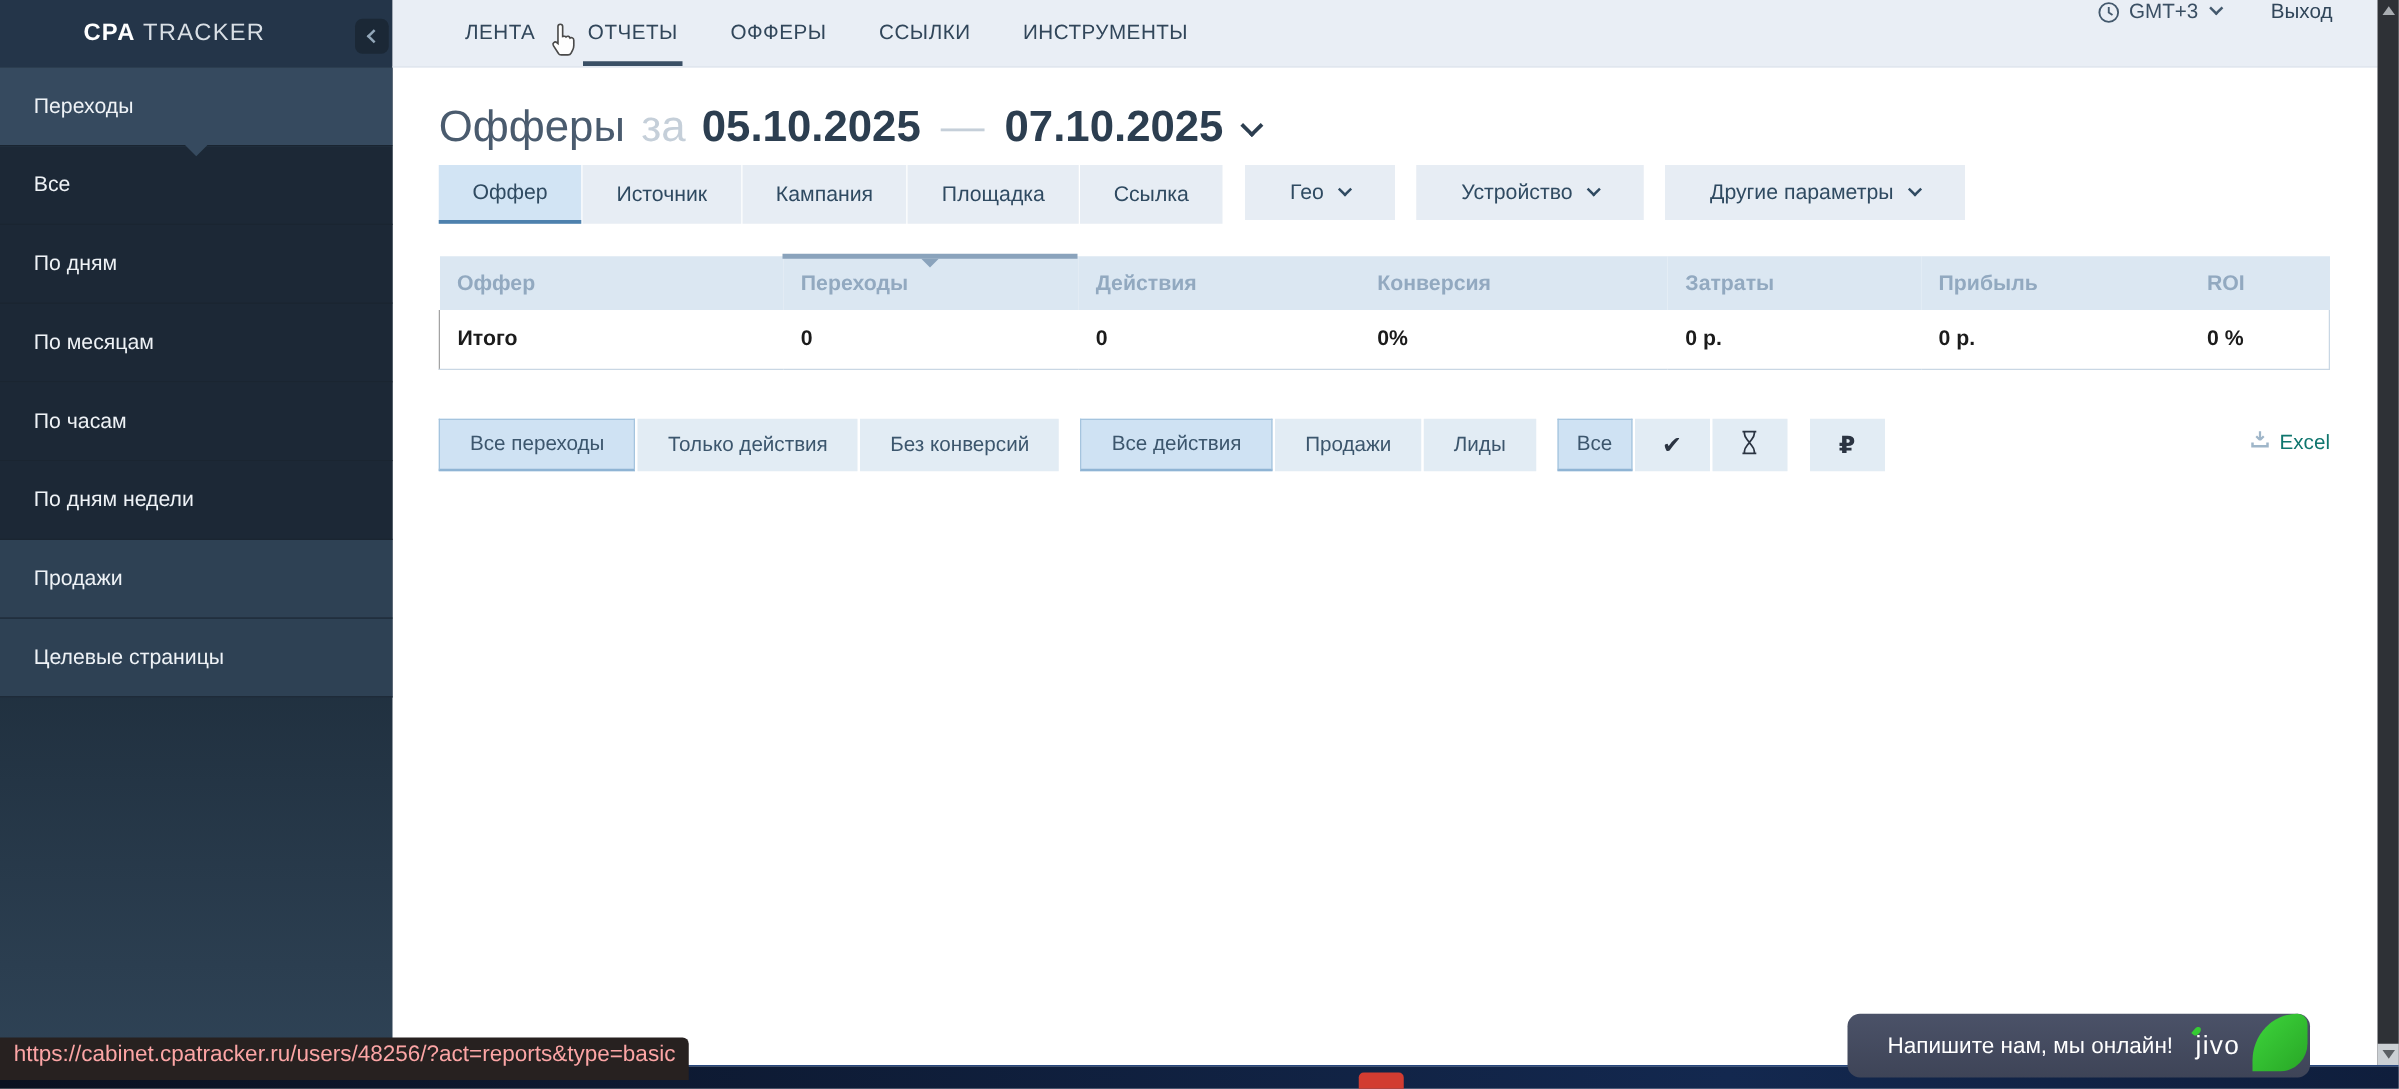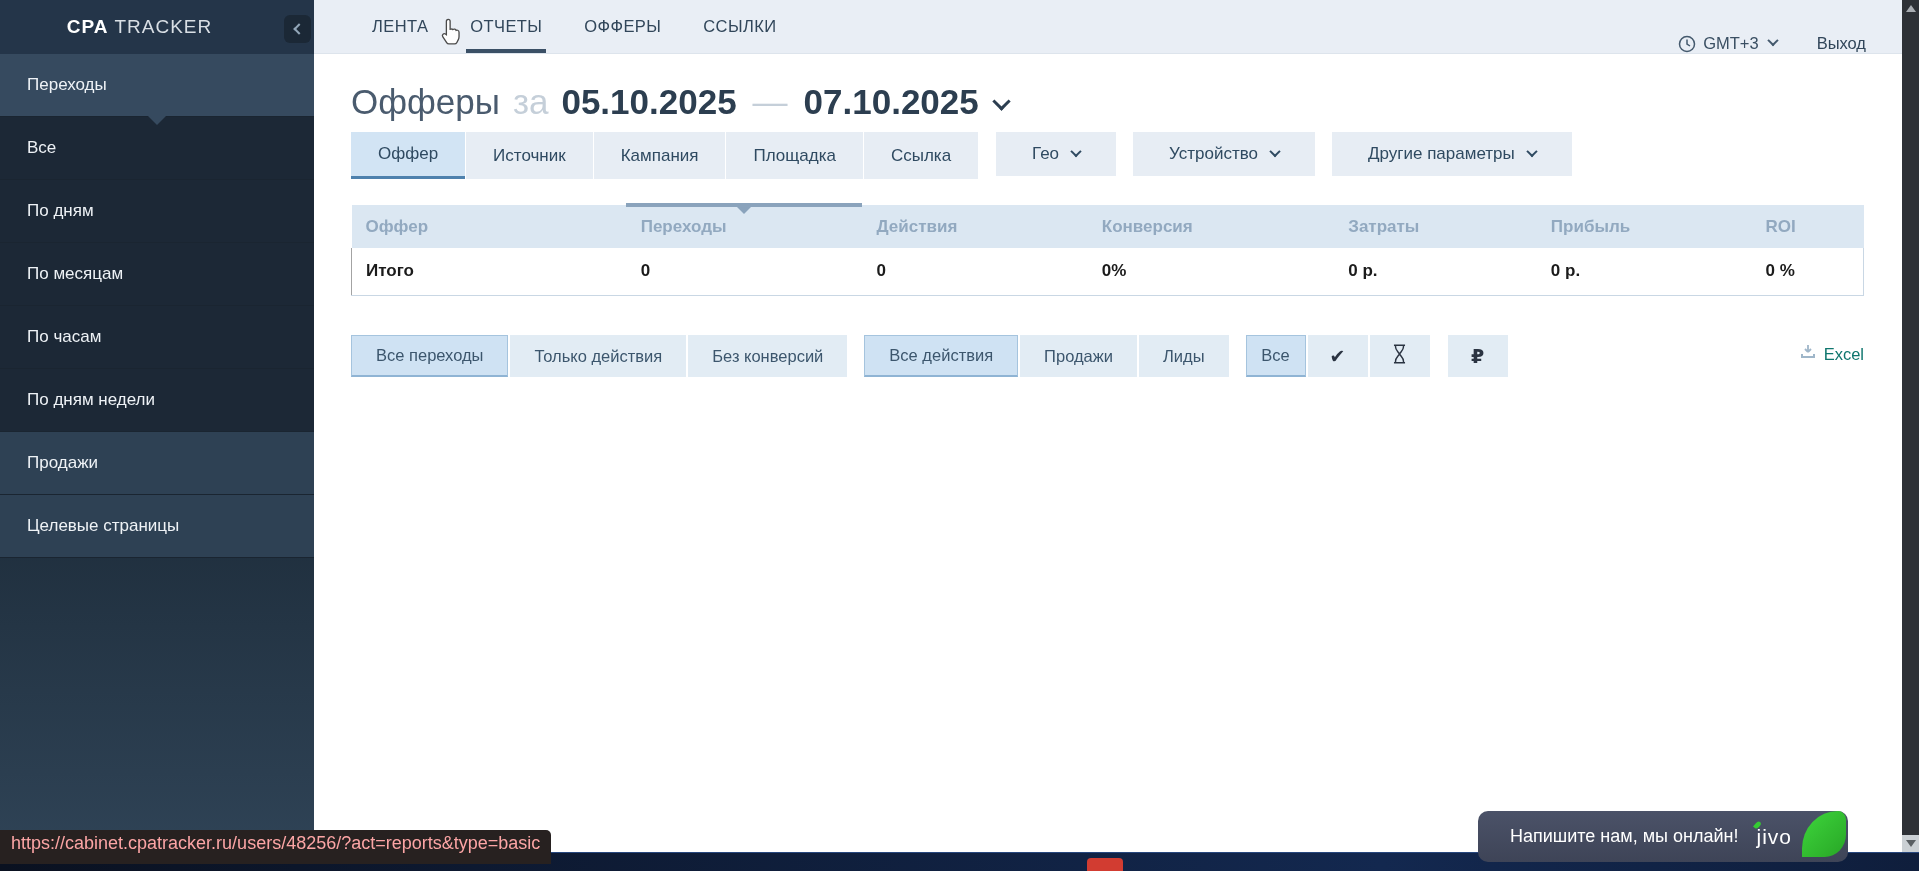--- a/index.html
+++ b/index.html
@@ -31,21 +31,21 @@
       border-left:9px solid transparent; border-right:9px solid transparent; border-top:9px solid #364a5f; }
   .side-item.sub { background:#1c2836; }
 
   
   .topnav { position:absolute; left:314px; top:0; width:1588px; height:54px;
             background:#e9eef5; border-bottom:1px solid #dde4ec;
             display:flex; align-items:stretch; padding-left:54px; }
   .nav-item { display:flex; align-items:center; padding:0 4px; margin-right:34px;
               font-size:16.5px; color:#31465a; letter-spacing:.4px; cursor:pointer; }
   .nav-item.active { box-shadow: inset 0 -4px 0 #3b5066; }
-  .nav-right { margin-left:auto; display:flex; align-items:flex-end; padding-right:36px; }
+  .nav-right { margin-left:auto; display:flex; align-items:flex-start; padding-right:36px; }
   .tz { display:flex; align-items:center; font-size:16.5px; color:#3a4f63; margin-right:40px; cursor:pointer; }
   .clock-icon { margin-right:7px; display:flex; }
   .chev-down { width:8px; height:8px; border-right:2px solid #44596d; border-bottom:2px solid #44596d;
                transform:rotate(45deg) translate(-1px,-1px); margin-left:10px; margin-top:-3px; }
   .logout { font-size:16.5px; color:#31465a; cursor:pointer; }
 
   
   .cursor-hand { position:absolute; left:437px; top:16px; z-index:60; pointer-events:none; }
 
   
@@ -155,20 +155,21 @@
   <div class="side-item parent">
       <span>Целевые страницы</span>
     </div>
 </div>
 
 <div class="topnav">
   <div class="nav-item">ЛЕНТА</div>
   <div class="nav-item active">ОТЧЕТЫ</div>
   <div class="nav-item">ОФФЕРЫ</div>
   <div class="nav-item">ССЫЛКИ</div>
+  <div class="nav-item">ИНСТРУМЕНТЫ</div>
   <div class="nav-right">
     <div class="tz">
       <span class="clock-icon">
         <svg width="18" height="18" viewBox="0 0 18 18">
             <circle cx="9" cy="9" r="7.5" fill="none" stroke="#44596d" stroke-width="1.5"></circle>
             <path d="M9 4.5V9l3 2" fill="none" stroke="#44596d" stroke-width="1.5"></path>
           </svg>
       </span>
       <span>GMT+3</span>
       <span class="chev-down"></span>

